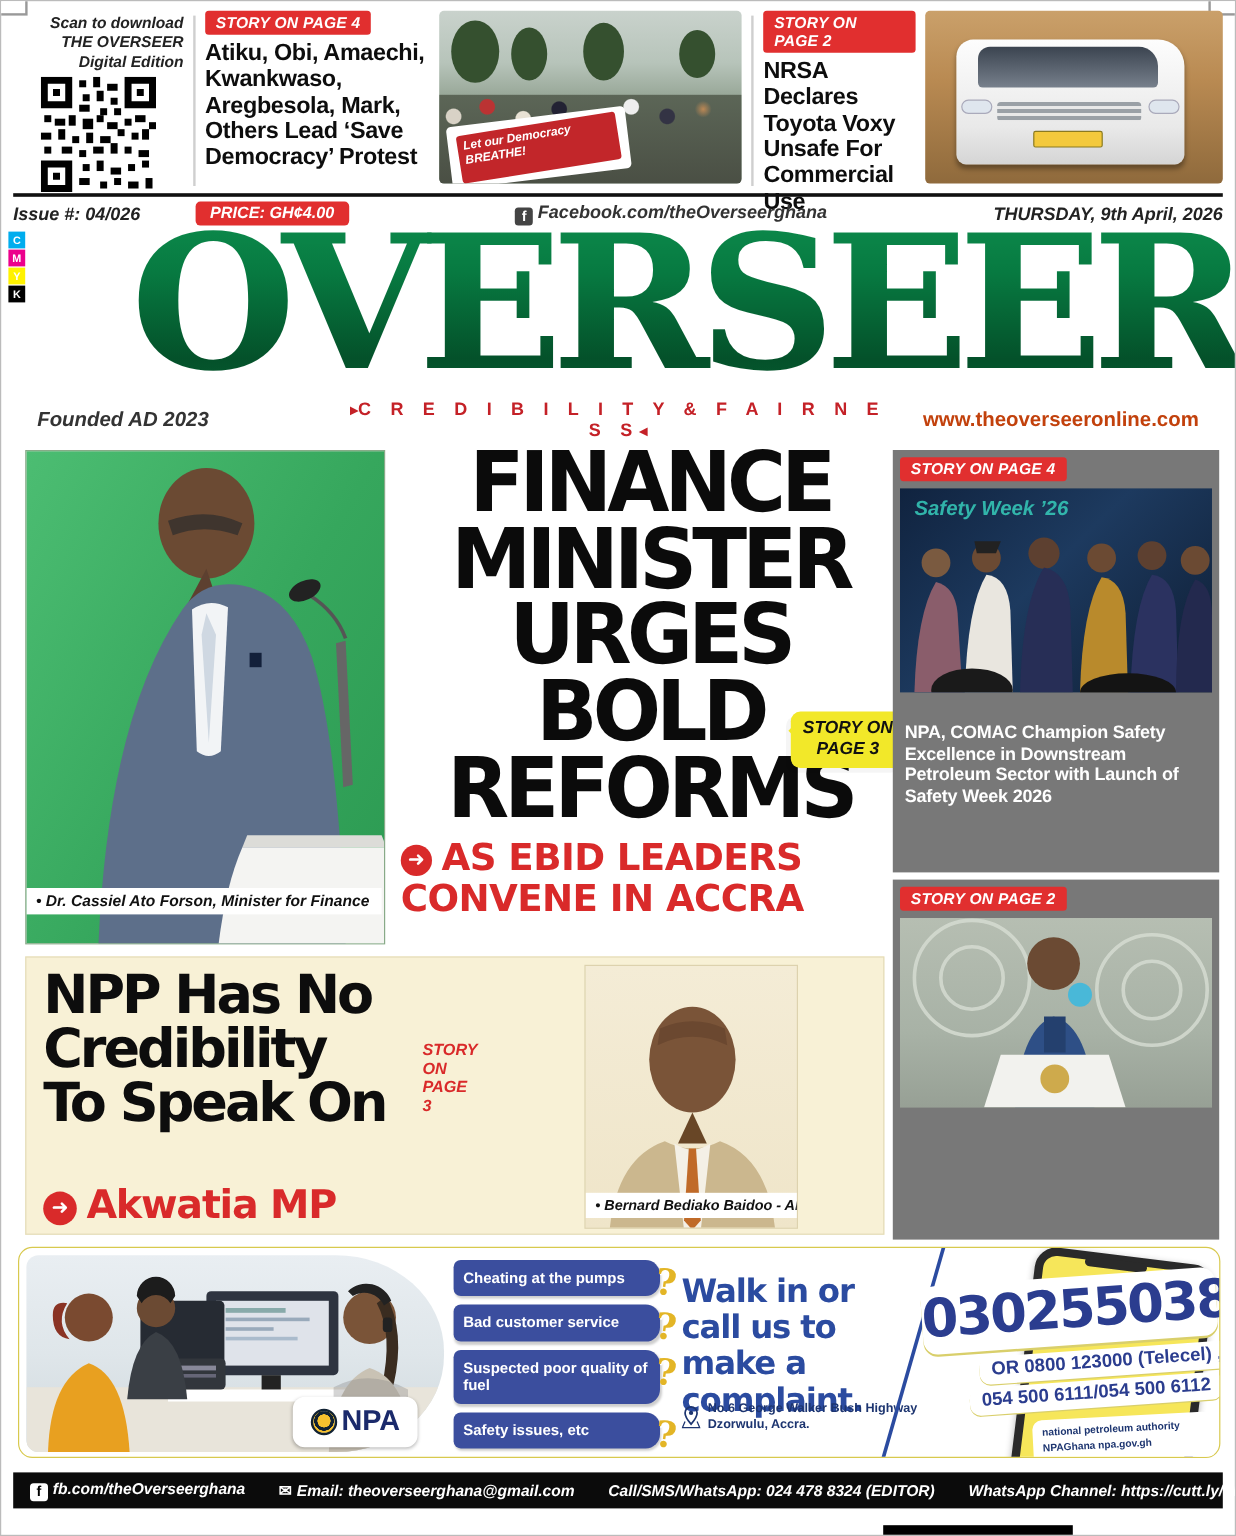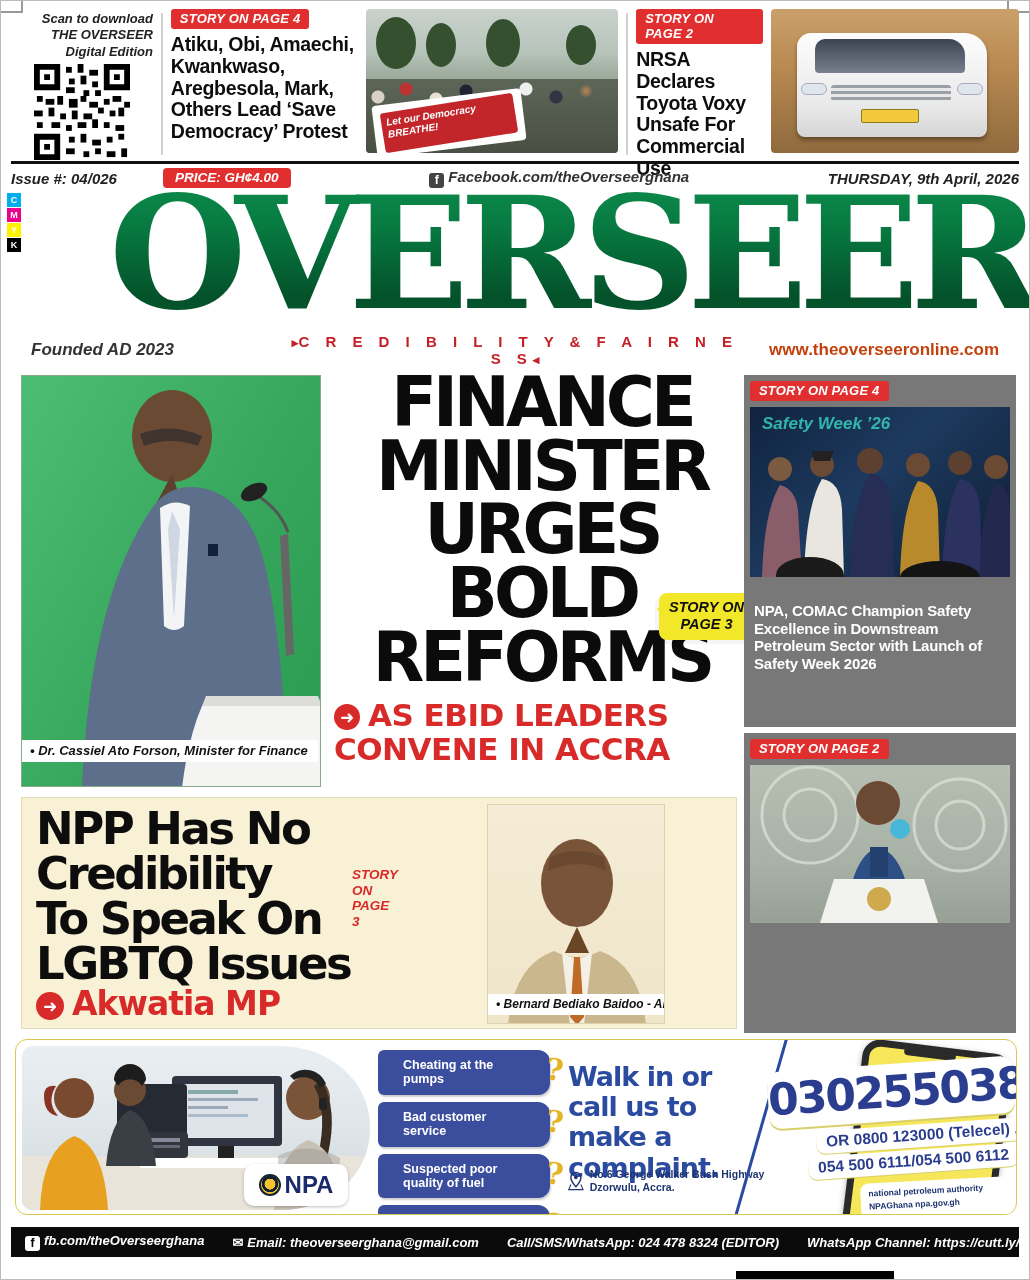--- a/index.html
+++ b/index.html
@@ -137,21 +137,21 @@
     border:1px solid #d8c94e; }
   #ad-photo { position:absolute; left:6px; top:6px; width:348px; height:164px; border-radius:10px 90px 90px 10px / 10px 80px 80px 10px;
     background:linear-gradient(180deg,#e9eef2 0%,#dfe6ea 50%,#cfd8dd 100%); overflow:hidden; }
   #npa-logo { position:absolute; left:228px; top:124px; width:104px; height:42px; background:#fff; border-radius:10px;
     display:flex; align-items:center; justify-content:center; gap:4px; font-weight:bold; font-size:24px; color:#1b2a6b;
     box-shadow:0 1px 3px rgba(0,0,0,.25); z-index:3; }
   #npa-logo .npa-mark { width:22px; height:22px; border-radius:50%; background:radial-gradient(circle at 50% 45%,#f6c12e 0 40%,#123 42% 60%,#f6c12e 62%); border:2px solid #123; }
   #chips { position:absolute; left:362px; top:10px; width:172px; display:flex; flex-direction:column; gap:7px; }
   .chip-row { position:relative; }
   .chip { background:#3b4e9e; color:#fff; font-weight:bold; font-size:12.5px; line-height:1.15;
-    padding:8px 25px; border-radius:6px 12px 12px 6px; box-shadow:1px 2px 2px rgba(0,0,0,.2); }
+    padding:8px 8px; border-radius:6px 12px 12px 6px; box-shadow:1px 2px 2px rgba(0,0,0,.2); }
   .qmark { position:absolute; right:-14px; top:2px; color:#e3b526; font-weight:bold; font-size:30px;
     text-shadow:1px 1px 0 #fff; font-family:"DejaVu Serif", serif; transform:rotate(8deg); }
   #cta { position:absolute; left:552px; top:22px; width:196px; color:#2b4ba0; font-weight:bold; font-size:27px;
     line-height:1.12; font-family:"DejaVu Sans", sans-serif; letter-spacing:-1px; }
   #addr { position:absolute; left:552px; top:128px; width:210px; color:#1d3570; font-weight:bold; font-size:10.5px; line-height:1.25; display:flex; gap:6px; }
   #slash { position:absolute; left:742px; top:-12px; width:3px; height:210px; background:#2b4ba0; transform:rotate(16deg); }
   #phone-art { position:absolute; right:14px; top:6px; width:150px; height:196px; background:#f6e65a;
     border:7px solid #2a2a2a; border-radius:18px; transform:rotate(7deg); box-shadow:0 2px 6px rgba(0,0,0,.3); }
   #phone-notch { position:absolute; right:60px; top:10px; width:52px; height:8px; background:#2a2a2a; border-radius:4px; transform:rotate(7deg); }
   #phone-main { position:absolute; left:752px; top:24px; width:246px; background:#fff; border-radius:12px;
@@ -377,21 +377,20 @@
           <circle cx="129" cy="134" r="12" fill="#caa23a" opacity=".9"></circle>
         </svg>
       </div>
     </div>
 
     <div id="npp">
       <div id="npp-headline">
         <div>NPP Has No</div>
         <div>Credibility</div>
         <div>To Speak On</div>
-        <div>LGBTQ Issues</div>
       </div>
       <div id="npp-ref">
         <div>STORY</div>
         <div>ON</div>
         <div>PAGE</div>
         <div>3</div>
       </div>
       <div id="npp-attr">
         <span class="arrow-circle" style="width:28px;height:28px;line-height:28px;">➜</span><span>Akwatia MP</span>
       </div>

